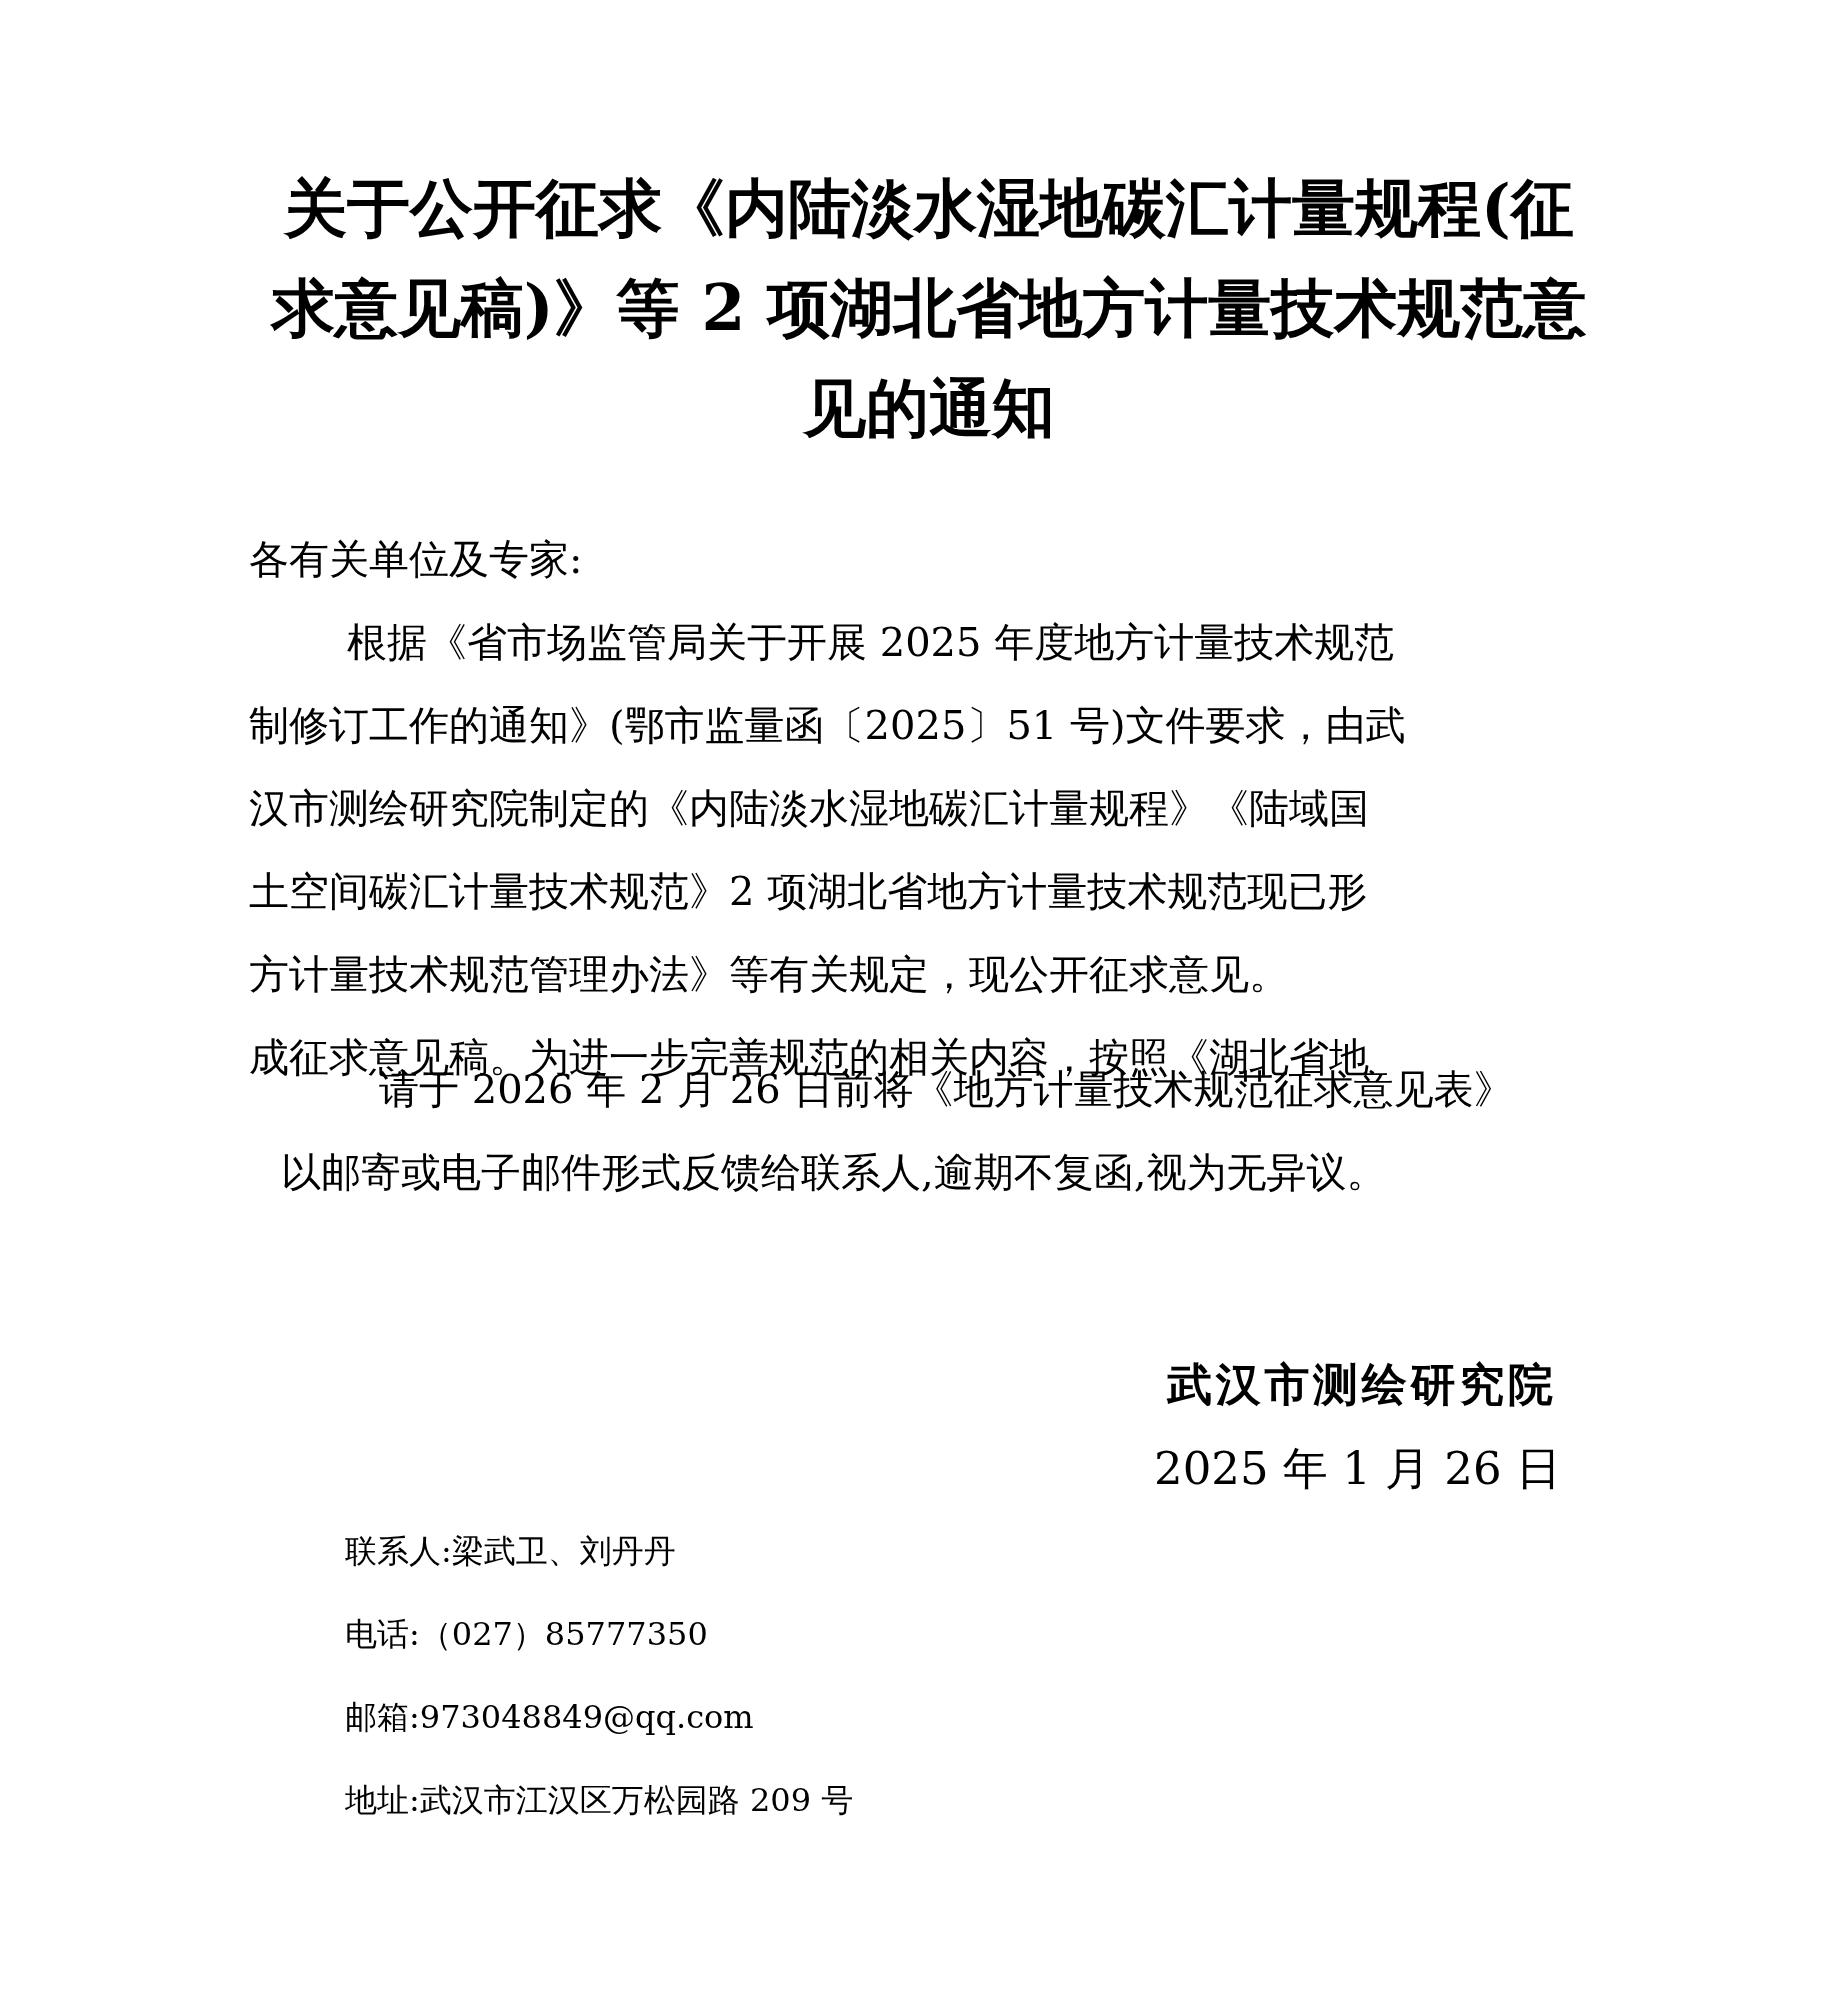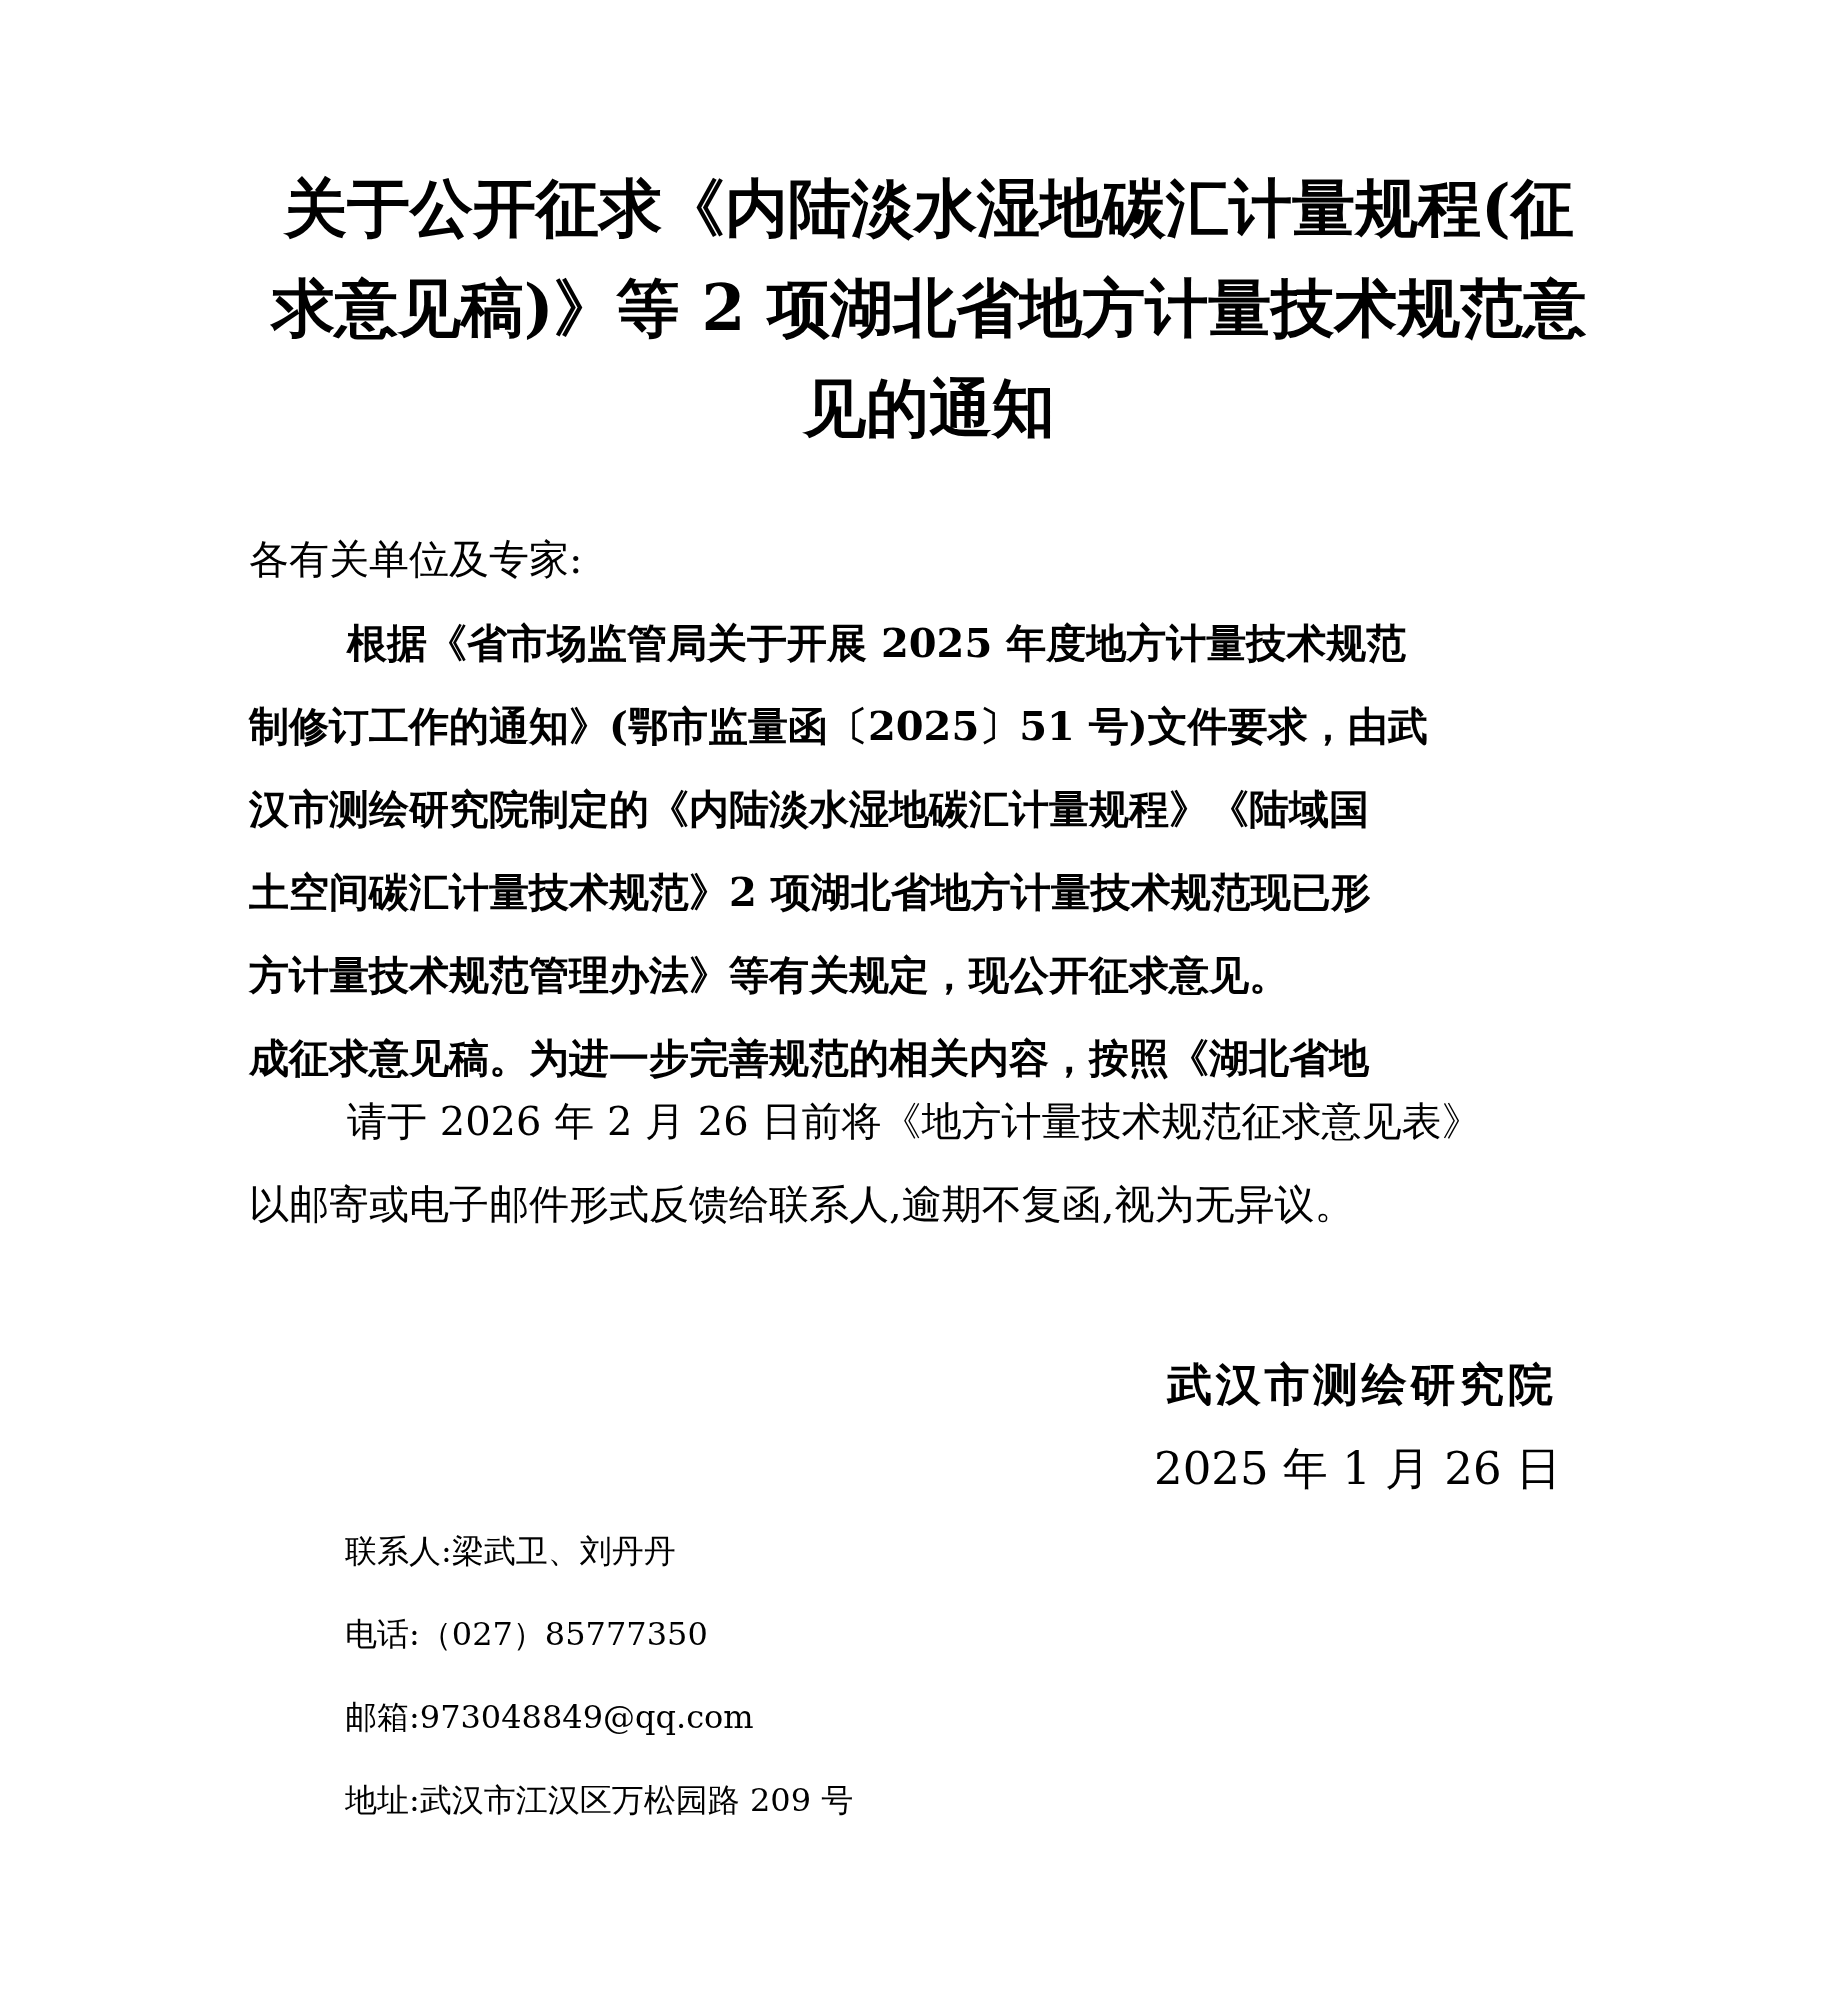--- a/index.html
+++ b/index.html
@@ -47,22 +47,22 @@
       white-space: nowrap;
     }
     .line {
       display: block;
       white-space: nowrap;
     }
     .indent {
       padding-left: 98px;
     }
     .salutation { top: 518px; }
-    .para1 { top: 601px; font-weight: bold; }
-    .para2 { top: 1080px; }
+    .para1 { top: 601px; }
+    .para2 { top: 1048px; margin-left: 32px; }
     .signature {
       position: absolute;
       font-size: 45px;
       line-height: 83px;
       white-space: nowrap;
     }
     .sig-org { left: 1167px; top: 1343px; letter-spacing: 3.7px; font-weight: bold; }
     .sig-date { left: 1154px; top: 1427px; text-align: center; }
     .contact {
       position: absolute;

